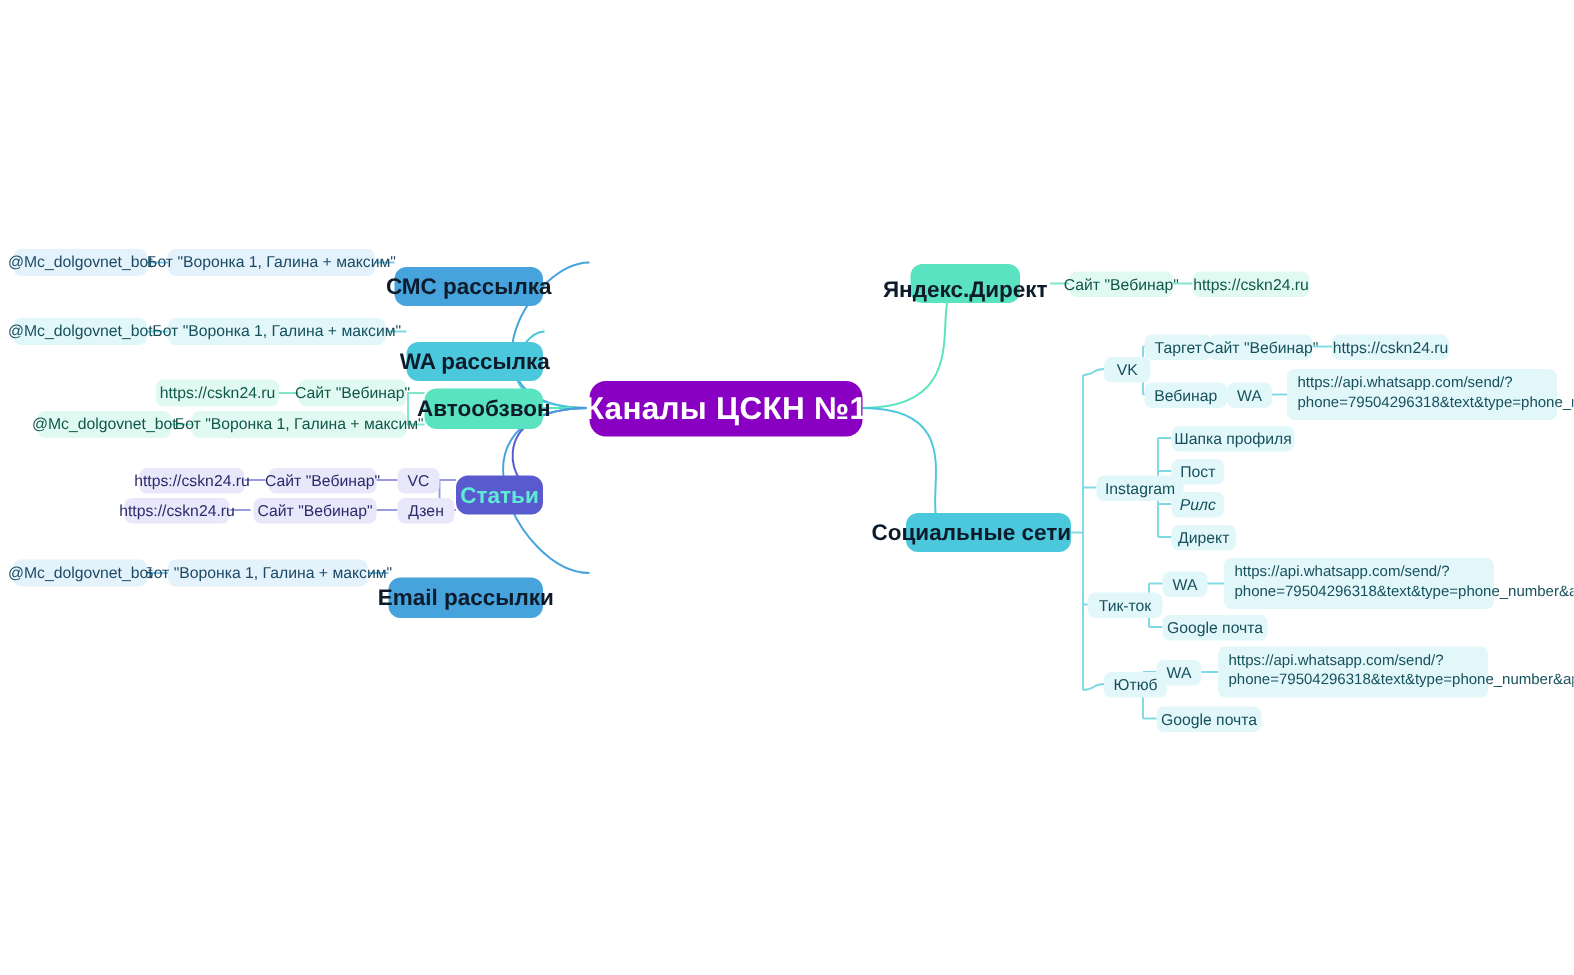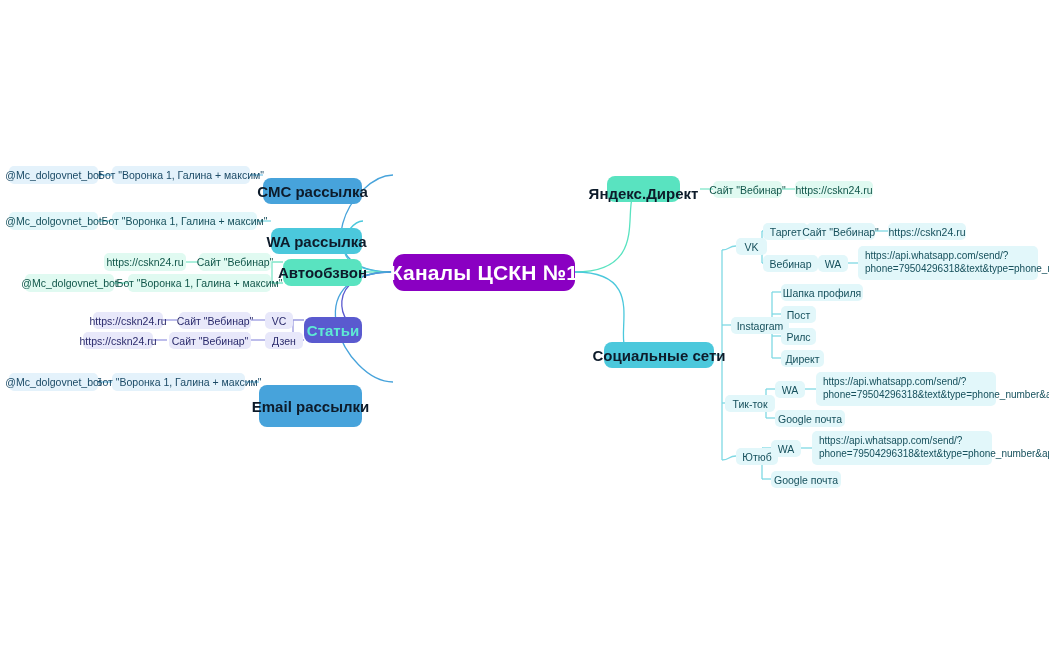--- a/index.html
+++ b/index.html
@@ -24,21 +24,21 @@
     background:#8A00C2;color:#ffffff;
     font-size:21px;font-weight:700;letter-spacing:.2px;
     border-radius:11px;
   }
   
   .n-main{font-size:15px;font-weight:700;border-radius:8px;}
   .n-main.blue{background:#47A3DB;color:#0d1b2a;margin-top:16px;}
   .n-main.cyan{background:#4BC8DC;color:#0d1b2a;margin-top:20px;}
   .n-main.mint{background:#59E3C0;color:#0d1b2a;}
   .n-main.indigo{background:#5A5ACF;color:#5eead4;}
-  .n-main.teal{background:#4BC8DC;color:#0d1b2a;}
+  .n-main.teal{background:#4BC8DC;color:#0d1b2a;justify-content:flex-end;}
   .n-main.mint2{background:#59E3C0;color:#0d1b2a;}
 
   
   .chip{
     position:absolute;box-sizing:border-box;
     display:flex;align-items:center;justify-content:center;
     border-radius:5px;white-space:nowrap;
     font-size:10.5px;color:#1e3a4a;
     padding:0 6px;
   }
@@ -183,21 +183,21 @@
   <div class="chip indigo" style="left:265px;top:332px;width:38px;height:17px;">
     <span>Дзен</span>
   </div>
   <div class="chip indigo" style="left:169px;top:332px;width:82px;height:17px;">
     <span>Сайт "Вебинар"</span>
   </div>
   <div class="chip indigo" style="left:83px;top:332px;width:70px;height:17px;">
     <span>https://cskn24.ru</span>
   </div>
 
-  <div class="node n-main blue" style="left:259px;top:369px;width:103px;height:42px;">
+  <div class="node n-main blue" style="left:259px;top:369px;width:103px;height:27px;">
     <span>Email рассылки</span>
   </div>
   <div class="chip blue" style="left:112px;top:373px;width:133px;height:18px;">
     <span>Бот "Воронка 1, Галина + максим"</span>
   </div>
   <div class="chip blue" style="left:9px;top:373px;width:89px;height:18px;">
     <span>@Mc_dolgovnet_bot</span>
   </div>
 
   <div class="node n-main mint2" style="left:607px;top:176px;width:73px;height:26px;align-items:flex-end;">
@@ -238,21 +238,21 @@
 
   <div class="chip cyan" style="left:731px;top:317px;width:58px;height:17px;">
     <span>Instagram</span>
   </div>
   <div class="chip cyan" style="left:781px;top:284px;width:82px;height:17px;">
     <span>Шапка профиля</span>
   </div>
   <div class="chip cyan" style="left:781px;top:306px;width:35px;height:17px;align-items:center;">
     <span>Пост</span>
   </div>
-  <div class="chip cyan" style="left:781px;top:328px;width:35px;height:17px;">
+  <div class="chip cyan" style="left:781px;top:328px;width:35px;height:17px;font-style:italic;">
     <span>Рилс</span>
   </div>
   <div class="chip cyan" style="left:781px;top:350px;width:43px;height:17px;">
     <span>Директ</span>
   </div>
 
   <div class="chip cyan" style="left:725px;top:395px;width:50px;height:17px;">
     <span>Тик-ток</span>
   </div>
   <div class="chip cyan" style="left:775px;top:381px;width:30px;height:17px;">

